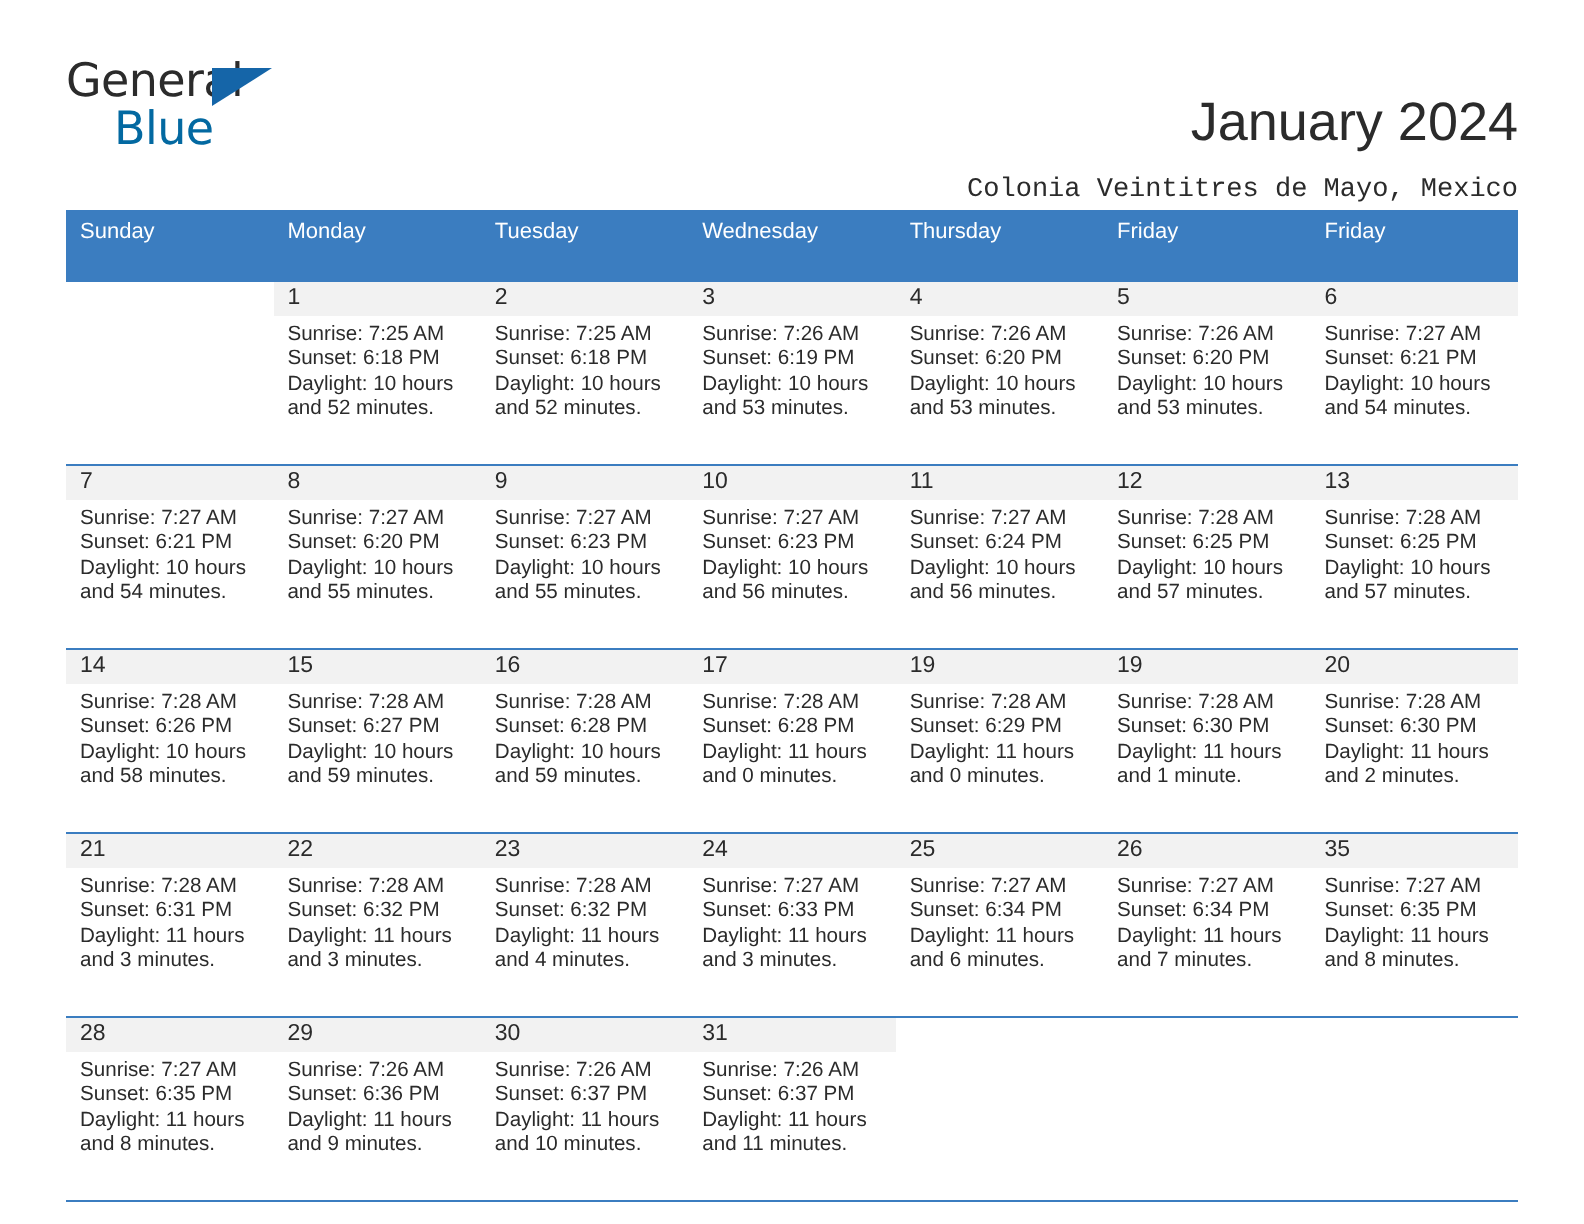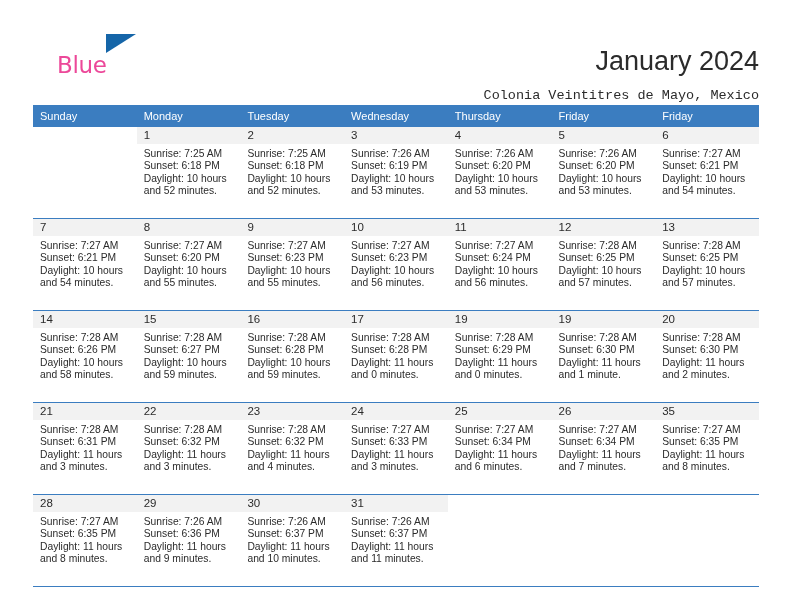--- a/index.html
+++ b/index.html
@@ -45,21 +45,21 @@
     color: #2b2b2b;
     font-family: "DejaVu Sans", sans-serif;
     line-height: 26px;
   }
   .brand-blue {
     position: absolute;
     left: 24px;
     top: 24px;
     font-size: 23px;
     letter-spacing: -0.3px;
-    color: #ec4899;
+    color: #0369a1;
     font-family: "DejaVu Sans", sans-serif;
     line-height: 26px;
   }
   .brand-flag {
     position: absolute;
     left: 73px;
     top: 6px;
     width: 0;
     height: 0;
     border-left: 30px solid #1565a8;
@@ -95,21 +95,21 @@
     width: 726px;
     border-collapse: collapse;
     table-layout: fixed;
   }
   .calendar th {
     background: #3b7dc0;
     color: #ffffff;
     font-size: 11px;
     font-weight: normal;
     text-align: left;
-    padding: 5px 0 5px 7px;
+    padding: 5px 0 19px 7px;
     height: 11px;
     border: none;
   }
   .calendar td {
     vertical-align: top;
     padding: 0;
     border: none;
     height: 90px;
     width: 103.71px;
     position: relative;
@@ -145,20 +145,21 @@
   .blank .daynum-band { background: #ffffff; }
 </style>
 </head>
 <body>
 
 <div class="page">
 
   <div class="header">
 
     <div class="brand">
+      <span class="brand-general">General</span>
       <span class="brand-flag"></span>
       <span class="brand-blue">Blue</span>
     </div>
 
     <div class="title-block">
       <div class="cal-title">January 2024</div>
       <div class="cal-subtitle">Colonia Veintitres de Mayo, Mexico</div>
     </div>
 
   </div>

